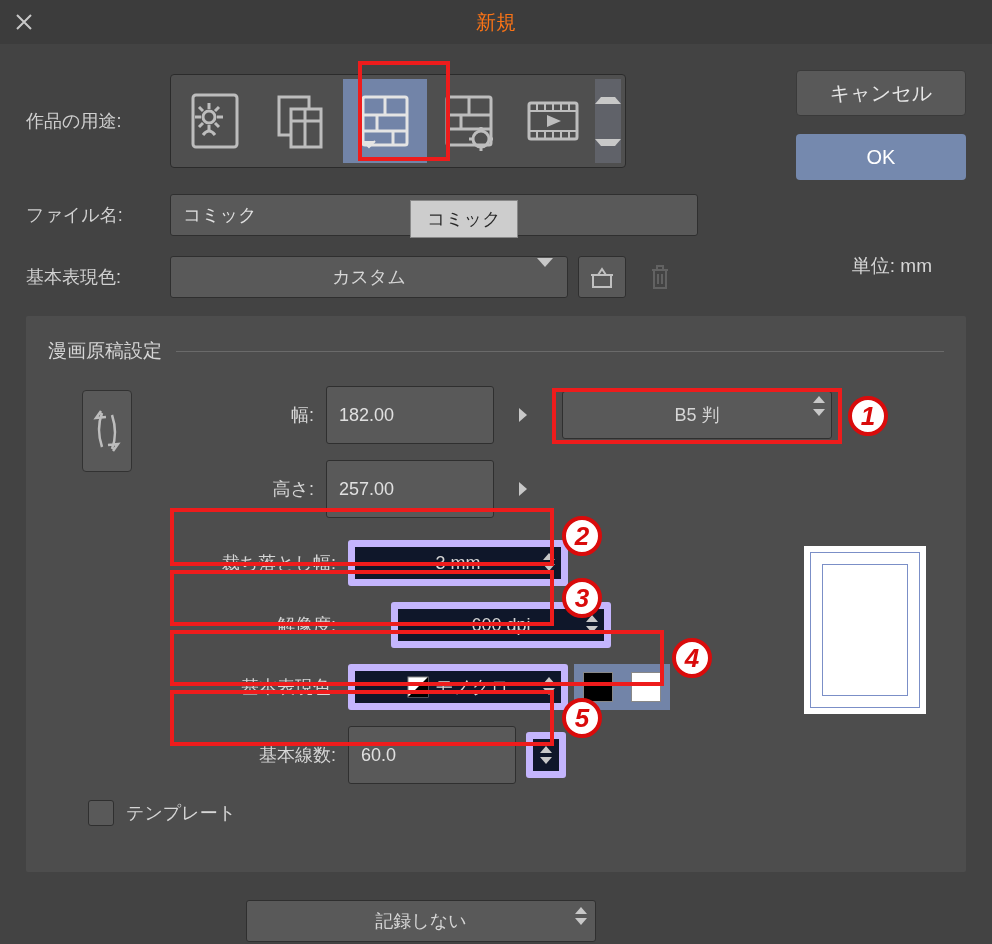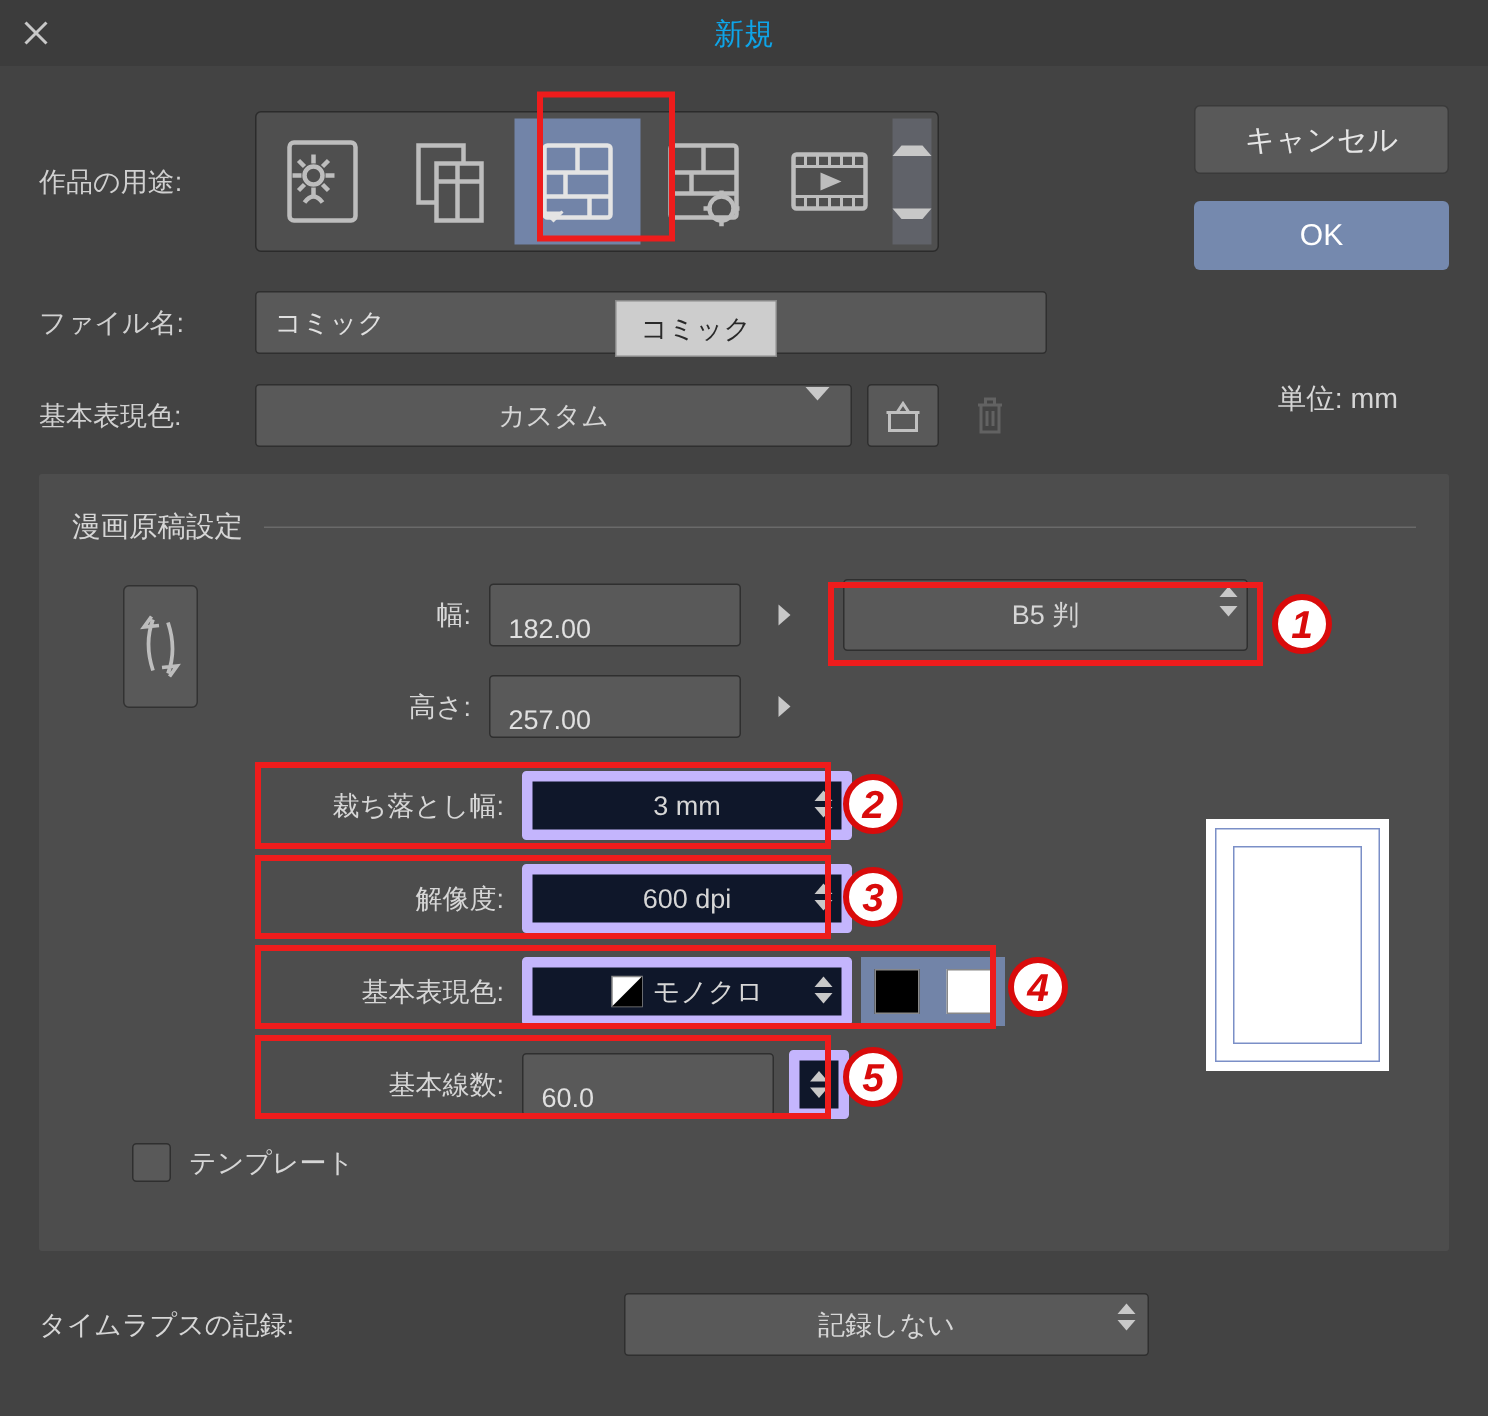--- a/index.html
+++ b/index.html
@@ -18,21 +18,21 @@
   align-items: center;
   position: relative;
 }
 .close-btn {
   position: absolute; left: 12px; top: 10px;
   width: 24px; height: 24px;
   display: flex; align-items: center; justify-content: center;
   cursor: pointer;
 }
 .close-btn svg { width: 18px; height: 18px; }
-.title { flex: 1; text-align: center; font-size: 20px; color: #0ea5e9; }
+.title { flex: 1; text-align: center; font-size: 20px; color: #f97316; }
 
 .content { padding: 30px 26px 12px 26px; }
 
 .row { display: flex; align-items: center; margin-bottom: 28px; position: relative; }
 .row-label { width: 144px; text-align: left; padding-right: 12px; color: #d0d0d0; }
 
 .use-icons {
   display: flex; align-items: center;
   background: #4f4f4f;
   border: 1px solid #2b2b2b;
@@ -124,23 +124,23 @@
 .orient-btn {
   width: 50px; height: 82px;
   background: #595959; border: 1px solid #323232; border-radius: 4px;
   display: flex; align-items: center; justify-content: center;
   margin-left: 34px;
 }
 
 .field-row { display: flex; align-items: center; margin-bottom: 16px; position: relative; }
 .field-label { width: 300px; text-align: right; padding-right: 12px; }
 .num-input {
-  width: 168px; height: 42px;
-  background: #595959; border: 1px solid #2f2f2f; border-radius: 3px;
-  padding: 0 12px; color: #e0e0e0; display: flex; align-items: flex-end;
+  width: 168px; height: 58px;
+  background: #595959; border: 1px solid #2f2f2f; border-radius: 3px;
+  padding: 16px 12px; color: #e0e0e0; display: flex; align-items: center;
 }
 .arrow-btn {
   width: 38px; height: 42px;
   display: flex; align-items: center; justify-content: center;
   margin-left: 10px;
 }
 
 .size-select {
   width: 270px; height: 48px;
   background: #595959; border: 1px solid #2f2f2f; border-radius: 3px;
@@ -350,21 +350,21 @@
         <span class="val">3 mm</span>
         <div class="stepper">
             <div class="chev-up"></div>
             <div class="chev-down"></div>
           </div>
       </div>
     </div>
 
     <div class="field-row">
       <div class="field-label">解像度:</div>
-      <div class="spin-input" style="width:220px;">
+      <div class="spin-input" style="width:220px;margin-left:43px;">
         <span class="val">600 dpi</span>
         <div class="stepper">
             <div class="chev-up"></div>
             <div class="chev-down"></div>
           </div>
       </div>
     </div>
 
     <div class="field-row">
       <div class="field-label">基本表現色:</div>
@@ -407,21 +407,20 @@
     <div class="field-row" style="margin-top:16px;margin-left:40px;">
       <div class="checkbox"></div>
       <span>テンプレート</span>
     </div>
 
   </div>
 
 </div>
 
 <div class="bottom-row">
-  <span>タイムラプスの記録:</span>
   <div class="record-select">
     <span>記録しない</span>
     <div class="stepper">
         <div class="chev-up"></div>
         <div class="chev-down"></div>
       </div>
   </div>
 </div>
 
 <div class="right-buttons">

